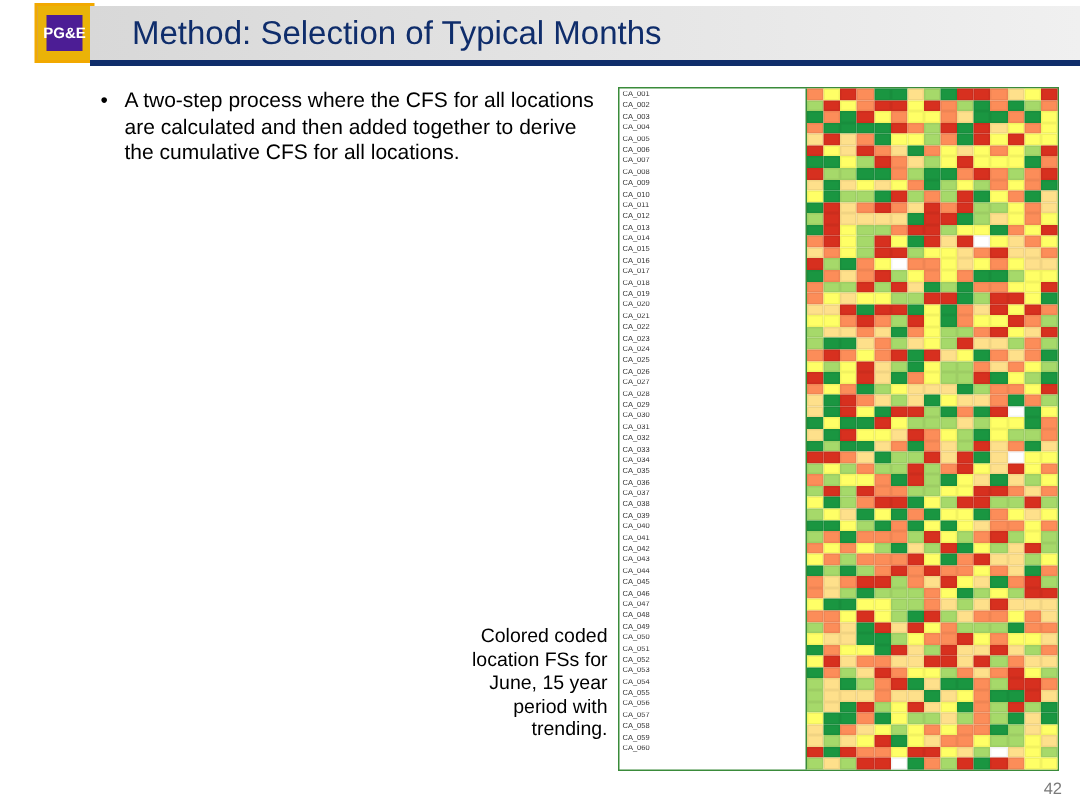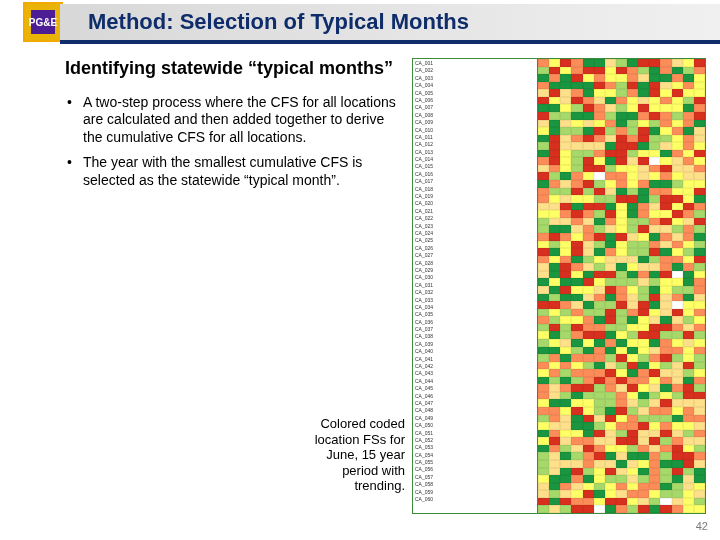--- a/index.html
+++ b/index.html
@@ -34,21 +34,21 @@
     top: 4px;
     right: 0;
     height: 36px;
     background: linear-gradient(90deg, #d8d8d8 0%, #f0f0f0 100%);
     display: flex;
     align-items: center;
     padding-left: 28px;
   }
   .title-bar .title {
     font-size: 22px;
-    font-weight: bold;
+    font-weight: normal;
     color: #0f2d6b;
   }
   .blue-rule {
     position: absolute;
     left: 60px;
     right: 0;
     top: 40px;
     height: 4px;
     background: #0f2d6b;
   }
@@ -149,24 +149,22 @@
 <div class="logo">
   <span>PG&amp;E</span>
 </div>
 
 <div class="title-bar">
   <span class="title">Method: Selection of Typical Months</span>
 </div>
 <div class="blue-rule"></div>
 
 <div class="content">
-  <div class="subhead">Identifying statewide “typical months”</div>
   <ul class="bullets">
     <li>A two-step process where the CFS for all locations are calculated and then added together to derive the cumulative CFS for all locations.</li>
-    <li>The year with the smallest cumulative CFS is selected as the statewide “typical month”.</li>
   </ul>
 </div>
 
 <div class="caption">Colored coded location FSs for June, 15 year period with trending.</div>
 
 <div class="heatmap">
   <div class="hm-labels" id="hm-labels">
       <span>CA_001</span>
       <span>CA_002</span>
       <span>CA_003</span>

